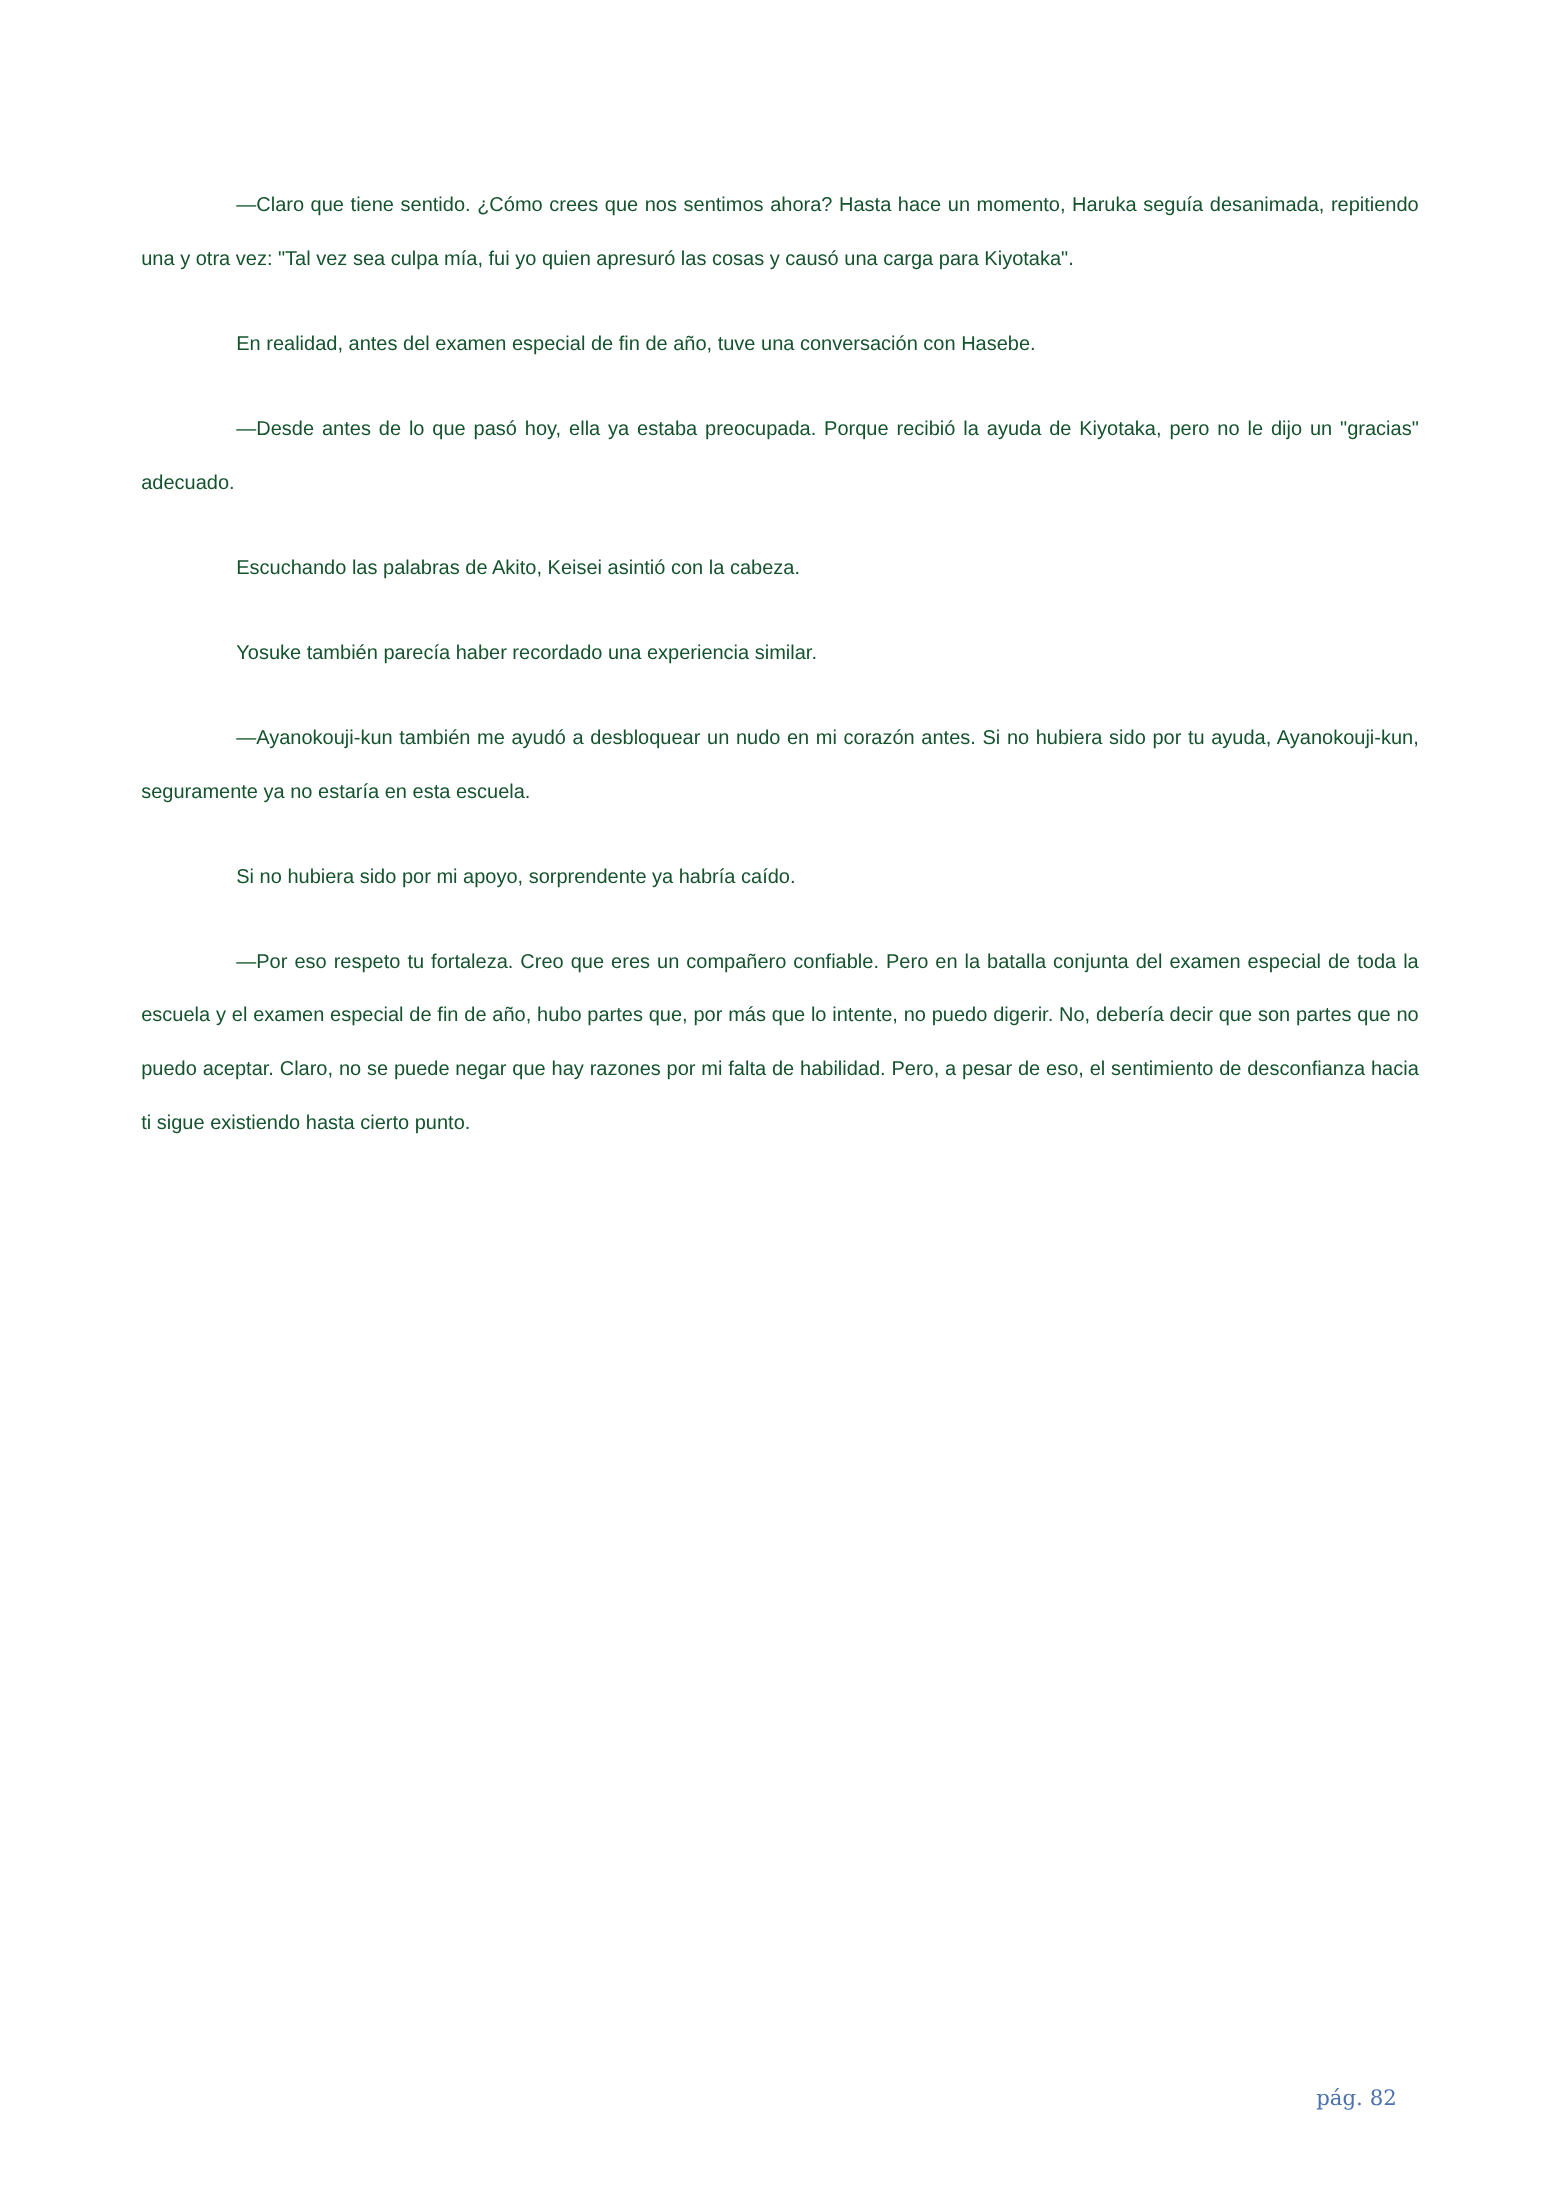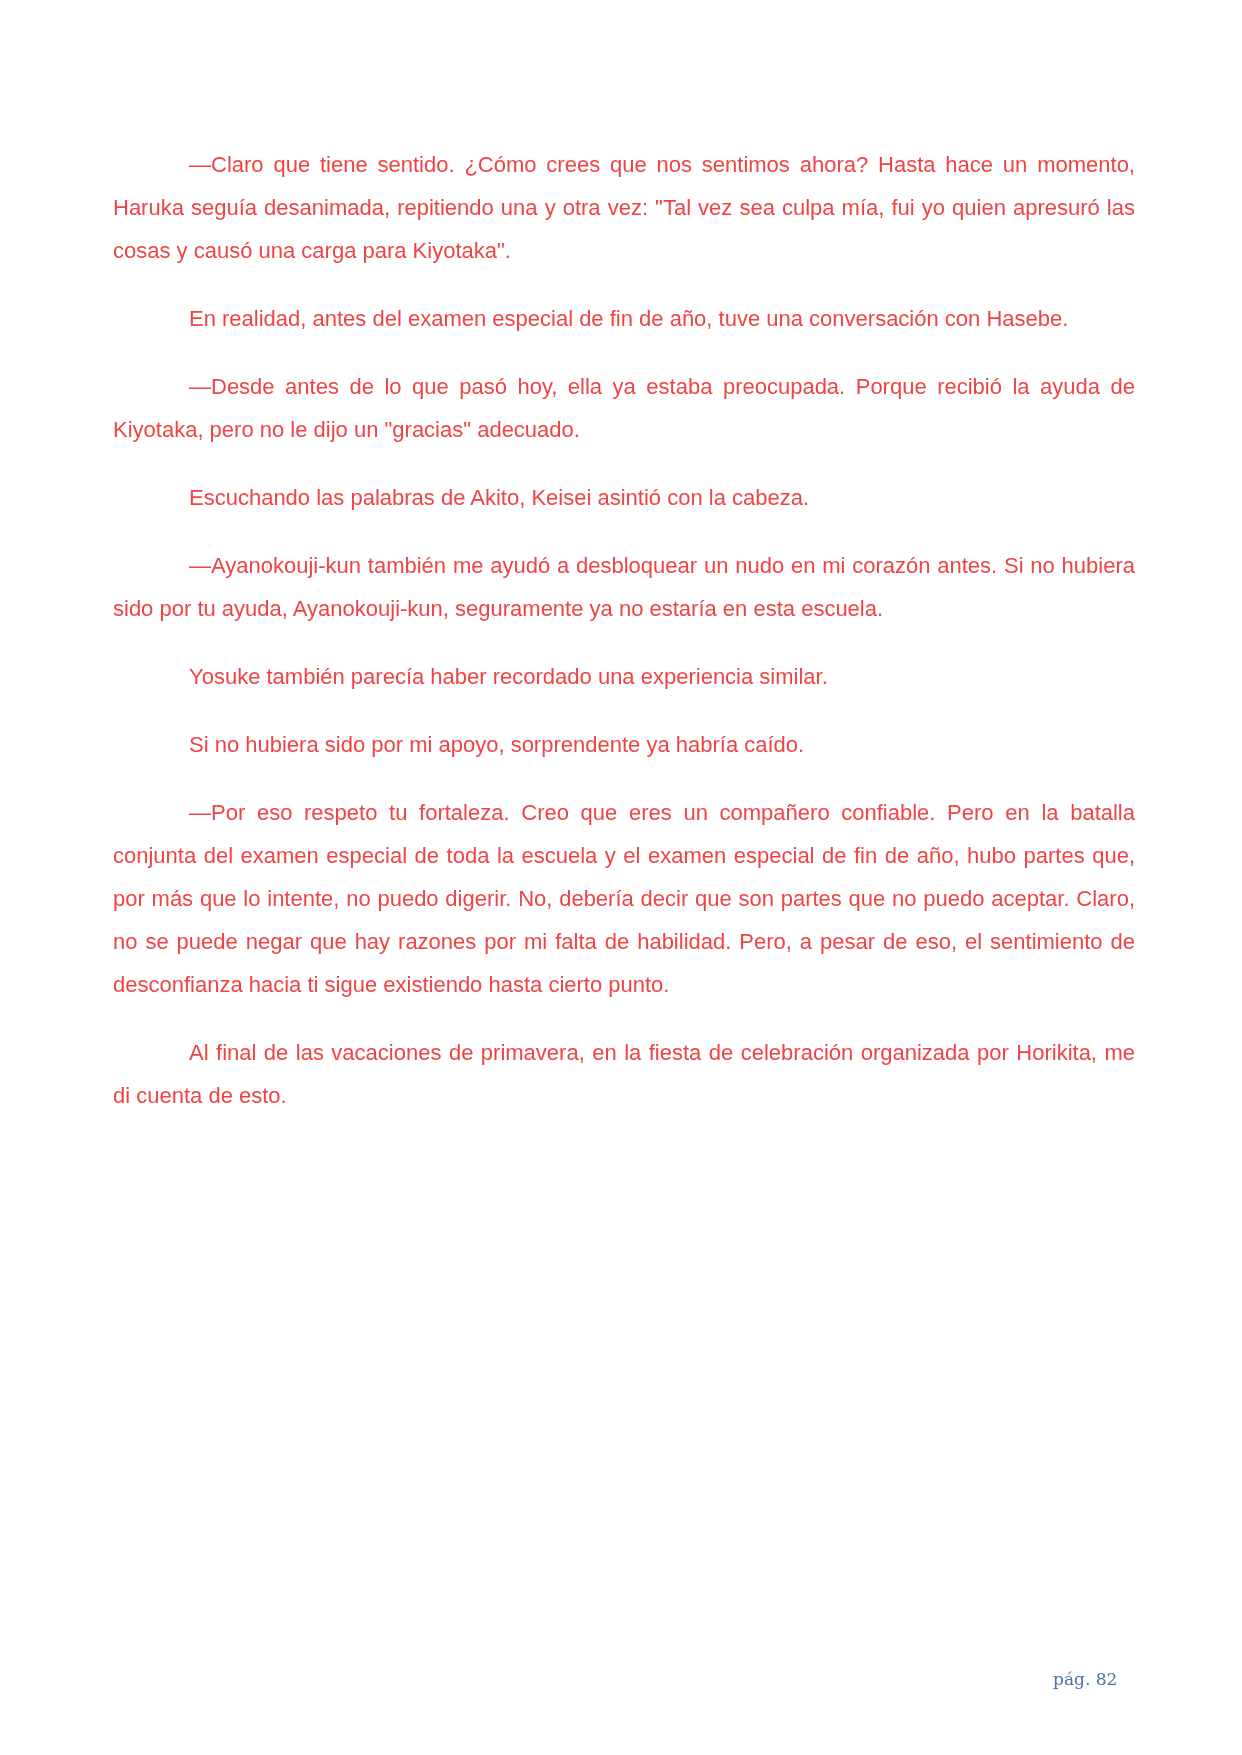--- a/index.html
+++ b/index.html
@@ -3,23 +3,23 @@
 <meta charset="utf-8">
 <style>
   html, body { margin: 0; padding: 0; background: #ffffff; }
   body { width: 1242px; height: 1755px; position: relative; overflow: hidden; }
   .page {
     position: absolute;
     left: 113px;
     top: 143px;
     width: 1022px;
     font-family: "Liberation Sans", sans-serif;
-    font-size: 22px;
+    font-size: 16px;
     line-height: 43px;
-    color: #ef4444;
+    color: #14532d;
   }
   .para {
     margin: 0 0 25px 0;
     text-align: justify;
     text-indent: 76px;
   }
   .page-number {
     position: absolute;
     left: 1053px;
     top: 1655px;
@@ -30,20 +30,19 @@
   }
 </style>
 </head>
 <body>
 
 <div class="page">
   <p class="para">—Claro que tiene sentido. ¿Cómo crees que nos sentimos ahora? Hasta hace un momento, Haruka seguía desanimada, repitiendo una y otra vez: "Tal vez sea culpa mía, fui yo quien apresuró las cosas y causó una carga para Kiyotaka".</p>
   <p class="para">En realidad, antes del examen especial de fin de año, tuve una conversación con Hasebe.</p>
   <p class="para">—Desde antes de lo que pasó hoy, ella ya estaba preocupada. Porque recibió la ayuda de Kiyotaka, pero no le dijo un "gracias" adecuado.</p>
   <p class="para">Escuchando las palabras de Akito, Keisei asintió con la cabeza.</p>
+  <p class="para">Yosuke también parecía haber recordado una experiencia similar.</p>
   <p class="para">—Ayanokouji-kun también me ayudó a desbloquear un nudo en mi corazón antes. Si no hubiera sido por tu ayuda, Ayanokouji-kun, seguramente ya no estaría en esta escuela.</p>
-  <p class="para">Yosuke también parecía haber recordado una experiencia similar.</p>
   <p class="para">Si no hubiera sido por mi apoyo, sorprendente ya habría caído.</p>
   <p class="para">—Por eso respeto tu fortaleza. Creo que eres un compañero confiable. Pero en la batalla conjunta del examen especial de toda la escuela y el examen especial de fin de año, hubo partes que, por más que lo intente, no puedo digerir. No, debería decir que son partes que no puedo aceptar. Claro, no se puede negar que hay razones por mi falta de habilidad. Pero, a pesar de eso, el sentimiento de desconfianza hacia ti sigue existiendo hasta cierto punto.</p>
-  <p class="para">Al final de las vacaciones de primavera, en la fiesta de celebración organizada por Horikita, me di cuenta de esto.</p>
 </div>
 
 <div class="page-number">pág. 82</div>
 
 </body></html>

